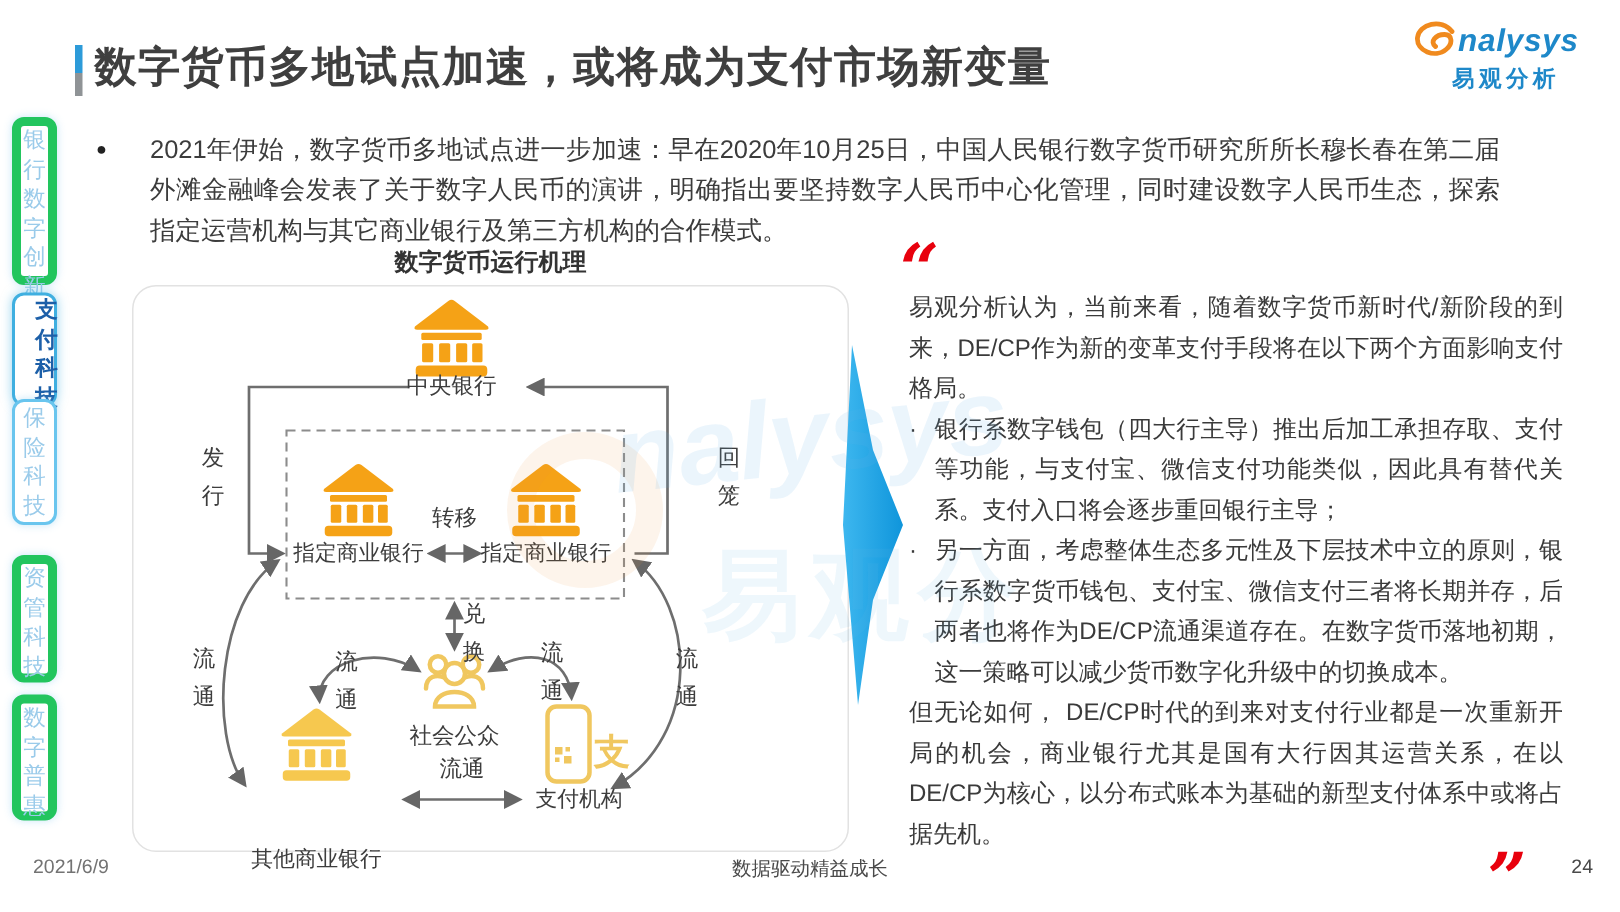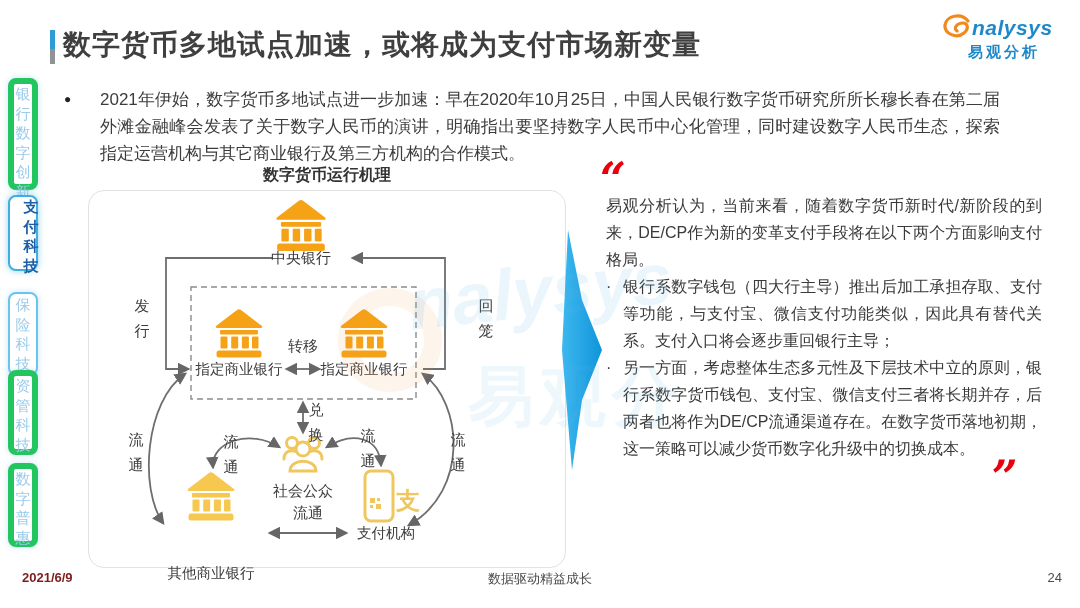--- a/index.html
+++ b/index.html
@@ -70,21 +70,21 @@
   .qclose-row{text-align:right;margin:-8px 26px 0 0;height:34px;}
 
   
   .wm{position:absolute;pointer-events:none;z-index:5;color:rgba(100,180,230,.13);font-weight:bold;}
   .wm-brand{left:408px;top:250px;font-size:72px;font-style:italic;transform:rotate(-6deg);}
   .wm-cn{left:468px;top:352px;font-size:66px;letter-spacing:6px;color:rgba(100,180,230,.11);}
   .wm-ring{left:338px;top:288px;width:104px;height:104px;border:18px solid rgba(240,150,60,.10);
            border-radius:50%;}
 
   
-  .footer-date{position:absolute;left:22px;top:570px;font-size:13px;color:#7f1d1d;font-weight:bold;}
+  .footer-date{position:absolute;left:22px;top:570px;font-size:13px;color:#737373;}
   .footer-center{position:absolute;left:0;top:570px;width:1080px;text-align:center;font-size:13px;color:#4A4A4A;font-family:Liberation Serif, serif;}
   .footer-page{position:absolute;left:1020px;top:570px;width:42px;text-align:right;font-size:13px;color:#4A4A4A;}
 </style>
 </head>
 <body>
 
 <div class="slide">
 
   <div class="accent-bar"></div>
   <div class="title">数字货币多地试点加速，或将成为支付市场新变量</div>
@@ -98,21 +98,21 @@
     </div>
     <div class="logo-cn">易观分析</div>
   </div>
 
   <div class="tab" style="top:78px;height:112px;">
     <div class="tab-label">银行数字创新</div>
   </div>
   <div class="tab active" style="top:195px;height:76px;">
     <div class="tab-label">支付科技</div>
   </div>
-  <div class="tab strong" style="top:292px;height:84px;">
+  <div class="tab strong" style="top:266px;height:84px;">
     <div class="tab-label">保险科技</div>
   </div>
   <div class="tab" style="top:370px;height:85px;">
     <div class="tab-label">资管科技</div>
   </div>
   <div class="tab" style="top:463px;height:84px;">
     <div class="tab-label">数字普惠</div>
   </div>
 
   <div class="intro">
@@ -209,20 +209,21 @@
       <ul>
         <li>
           <span class="li-marker">·</span>
           <span class="li-text">银行系数字钱包（四大行主导）推出后加工承担存取、支付等功能，与支付宝、微信支付功能类似，因此具有替代关系。支付入口将会逐步重回银行主导；</span>
         </li>
         <li>
           <span class="li-marker">·</span>
           <span class="li-text">另一方面，考虑整体生态多元性及下层技术中立的原则，银行系数字货币钱包、支付宝、微信支付三者将长期并存，后两者也将作为DE/CP流通渠道存在。在数字货币落地初期，这一策略可以减少货币数字化升级中的切换成本。</span>
         </li>
       </ul>
+      <p>但无论如何， DE/CP时代的到来对支付行业都是一次重新开局的机会，商业银行尤其是国有大行因其运营关系，在以DE/CP为核心，以分布式账本为基础的新型支付体系中或将占据先机。</p>
       <div class="qclose-row"><span class="quote">”</span></div>
     </div>
   </div>
 
   <div class="wm wm-ring"></div>
   <div class="wm wm-brand">nalysys</div>
   <div class="wm wm-cn">易观分</div>
 
   <div class="footer-date">2021/6/9</div>
   <div class="footer-center">数据驱动精益成长</div>

